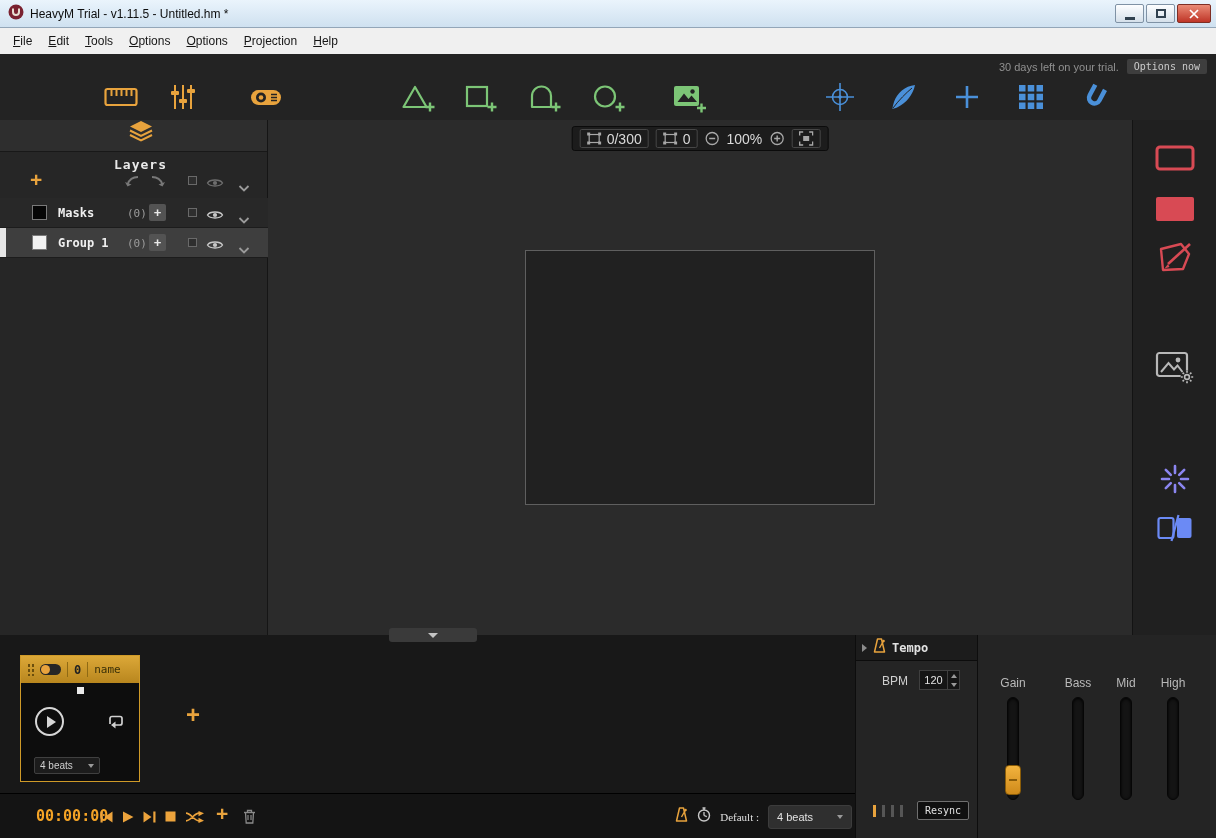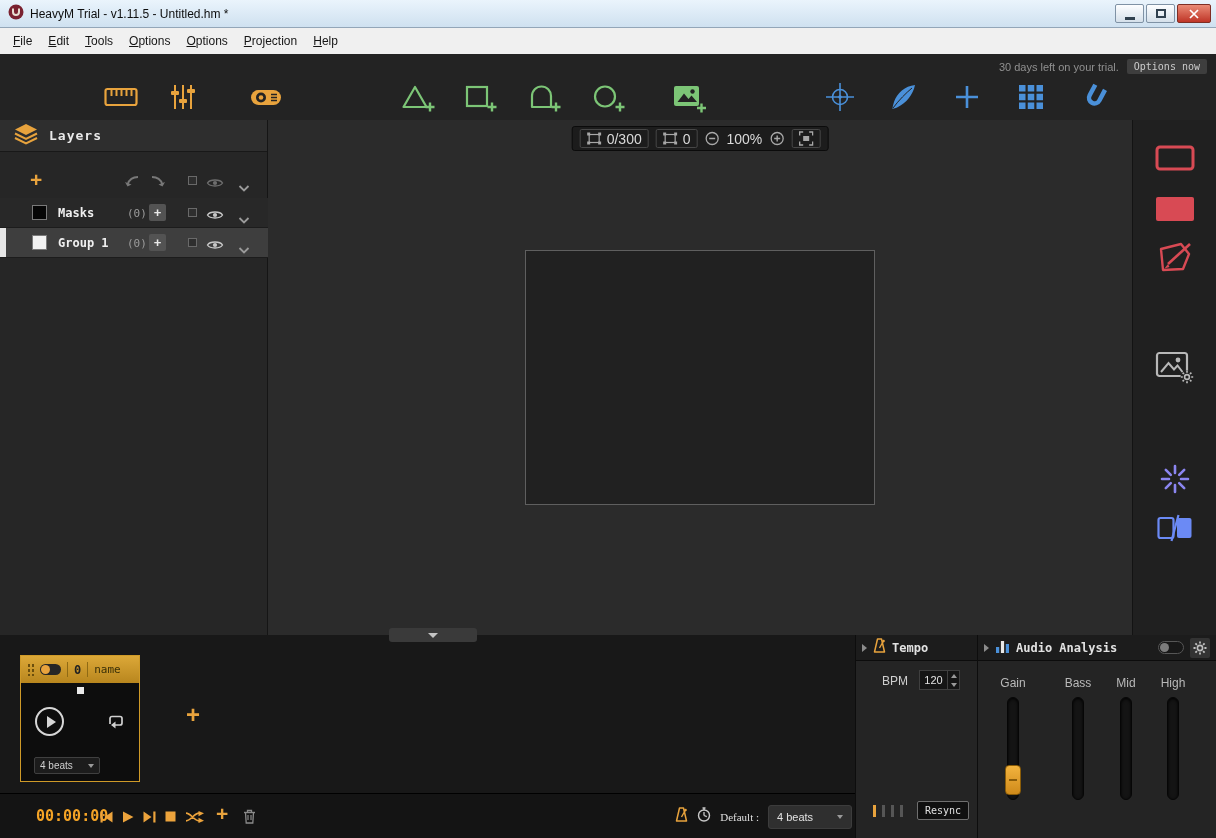--- a/index.html
+++ b/index.html
@@ -39,21 +39,21 @@
   .c-red { color:#d84a54; } .c-purple { color:#8b85f0; } .c-blue2 { color:#6b8af5; }
   .t1{left:103px}.t2{left:165px}.t3{left:248px}.t4{left:400px}.t5{left:462px}
   .t6{left:526px}.t7{left:590px}.t8{left:671px}.t9{left:822px}.t10{left:885px}
   .t11{left:949px}.t12{left:1013px}.t13{left:1077px}
 
   
   .main { position:absolute; top:120px; left:0; width:1216px; height:515px; }
   .layers-panel { position:absolute; left:0; top:0; width:268px; height:515px;
     background:#262626; border-right:1px solid #151515; }
   .layers-header { height:32px; background:#2e2e2e; border-bottom:1px solid #181818;
-    display:flex; align-items:center; gap:11px; padding-left:14px; }
+    display:flex; align-items:center; gap:11px; padding-left:14px;flex-direction:column; }
   .layers-title { font-family:"DejaVu Sans Mono",monospace; font-weight:bold; font-size:13px;
     color:#e9e9e9; letter-spacing:1px; }
   .layer-toolbar { position:absolute; top:46px; left:0; width:268px; height:30px; }
   .big-plus { position:absolute; left:30px; top:1px; color:#e8a33d; font-size:21px; font-weight:bold; line-height:26px; }
   .lt-arrow1 { position:absolute; left:124px; top:8px; }
   .lt-arrow2 { position:absolute; left:150px; top:8px; transform:scaleX(-1); }
   .layer-row { position:absolute; left:0; width:268px; height:30px; border-bottom:1px solid #1c1c1c; }
   .row-masks { top:78px; background:#282828; }
   .row-group { top:108px; background:#3e3e3e; }
   .sel-indicator { position:absolute; left:0; top:0; width:6px; height:29px; background:#e6e6e6; }
@@ -631,42 +631,20 @@
     <div class="beat-bars">
       <i class="on"></i>
       <i></i>
       <i></i>
       <i></i>
     </div>
     <span class="resync-btn">Resync</span>
   </div>
 
   <div class="audio-panel">
-    <div class="panel-header">
-      <span class="tri-right"></span>
-      <span>
-        <svg width="15" height="13" viewBox="0 0 15 13">
-            <rect x="1" y="7" width="3.2" height="6" fill="#4a90d9"></rect>
-            <rect x="5.9" y="1" width="3.2" height="12" fill="#e8e8e8"></rect>
-            <rect x="10.8" y="4" width="3.2" height="9" fill="#4a90d9"></rect>
-          </svg>
-      </span>
-      <span class="panel-title">Audio Analysis</span>
-      <span class="audio-toggle">
-          <span class="knob"></span>
-        </span>
-      <span class="gear-btn">
-        <svg width="14" height="14" viewBox="0 0 14 14">
-            <circle cx="7" cy="7" r="2.6" fill="none" stroke="#c0c0c0" stroke-width="1.6"></circle>
-            <g stroke="#c0c0c0" stroke-width="1.8">
-              <path d="M7 0.5 V2.6 M7 11.4 V13.5 M0.5 7 H2.6 M11.4 7 H13.5 M2.4 2.4 L3.9 3.9 M10.1 10.1 L11.6 11.6 M11.6 2.4 L10.1 3.9 M3.9 10.1 L2.4 11.6"></path>
-            </g>
-          </svg>
-      </span>
-    </div>
     <span class="slider-label" style="left:10px">Gain</span>
     <span class="slider-label" style="left:75px">Bass</span>
     <span class="slider-label" style="left:123px">Mid</span>
     <span class="slider-label" style="left:170px">High</span>
     <div class="slider-track" style="left:29px"></div>
     <div class="slider-track" style="left:94px"></div>
     <div class="slider-track" style="left:142px"></div>
     <div class="slider-track" style="left:189px"></div>
     <div class="slider-handle" style="left:27px">
         <i></i>

